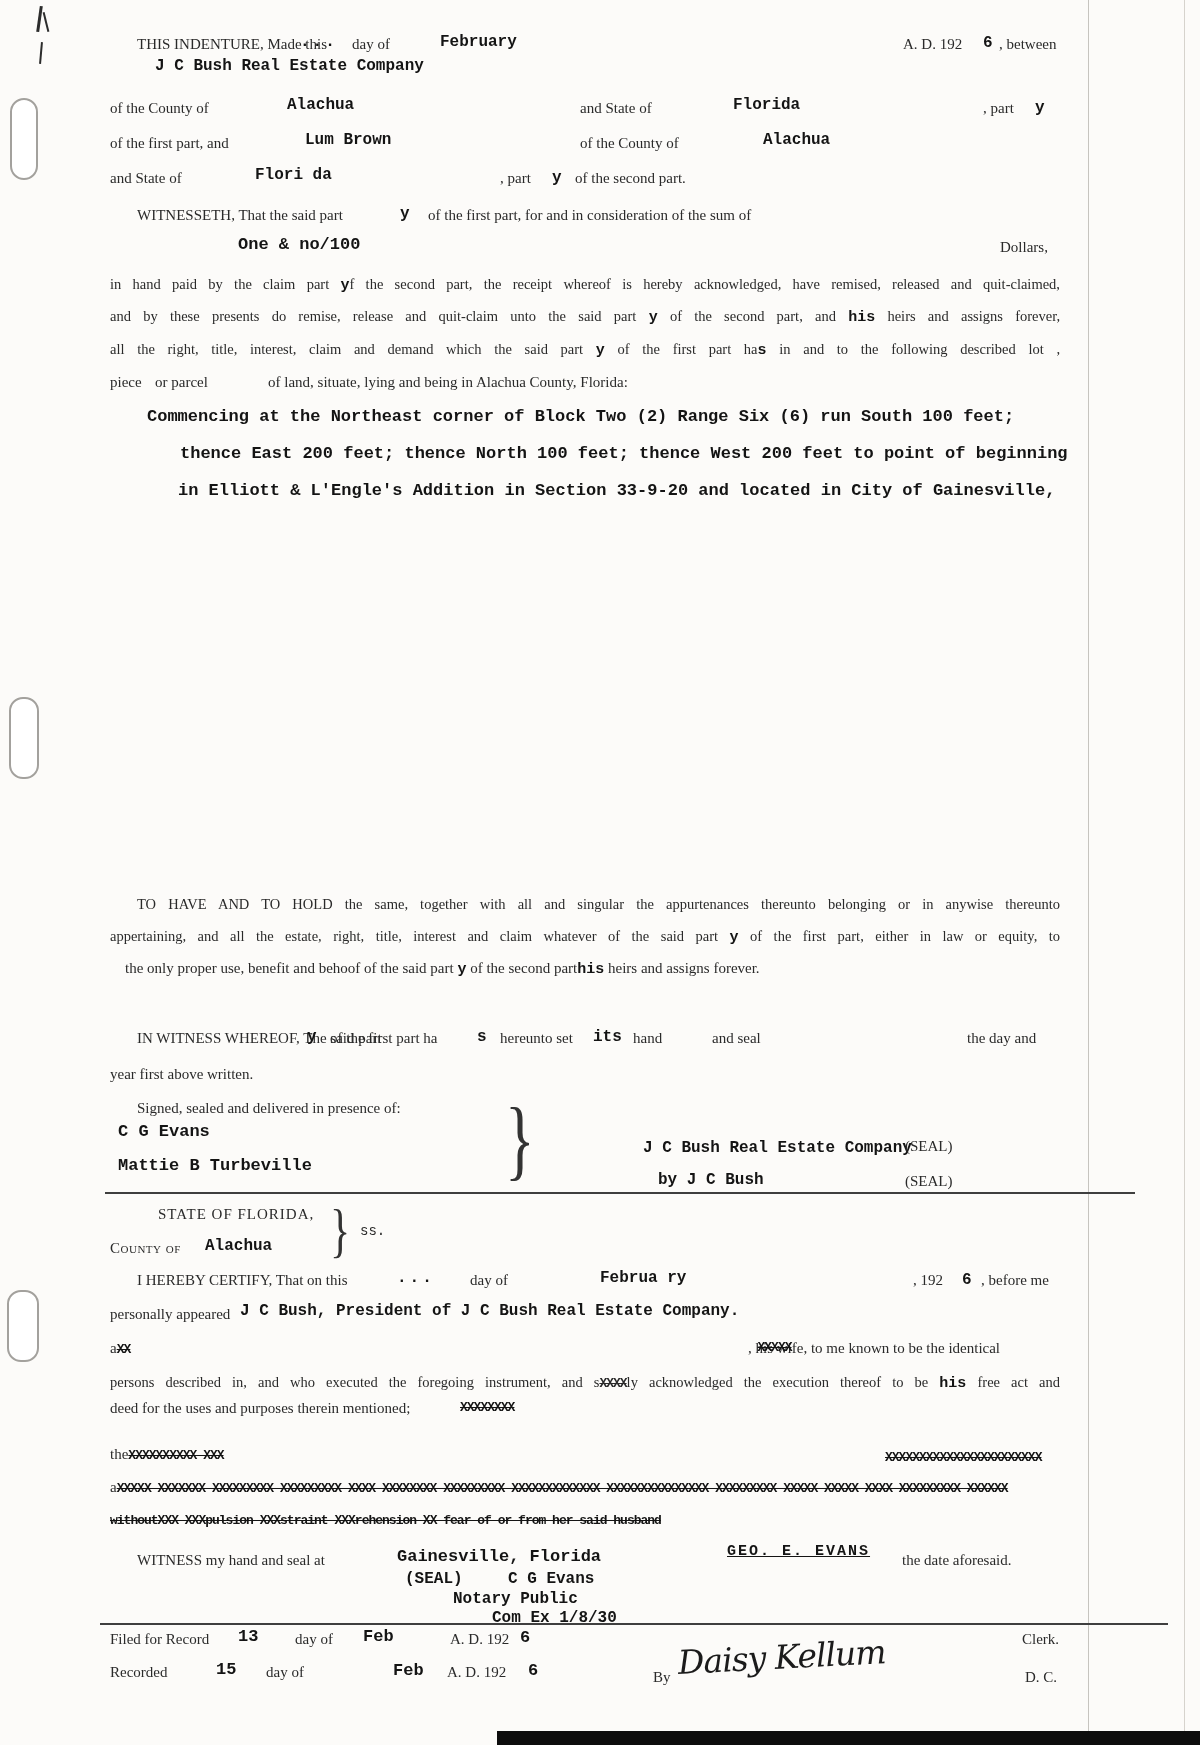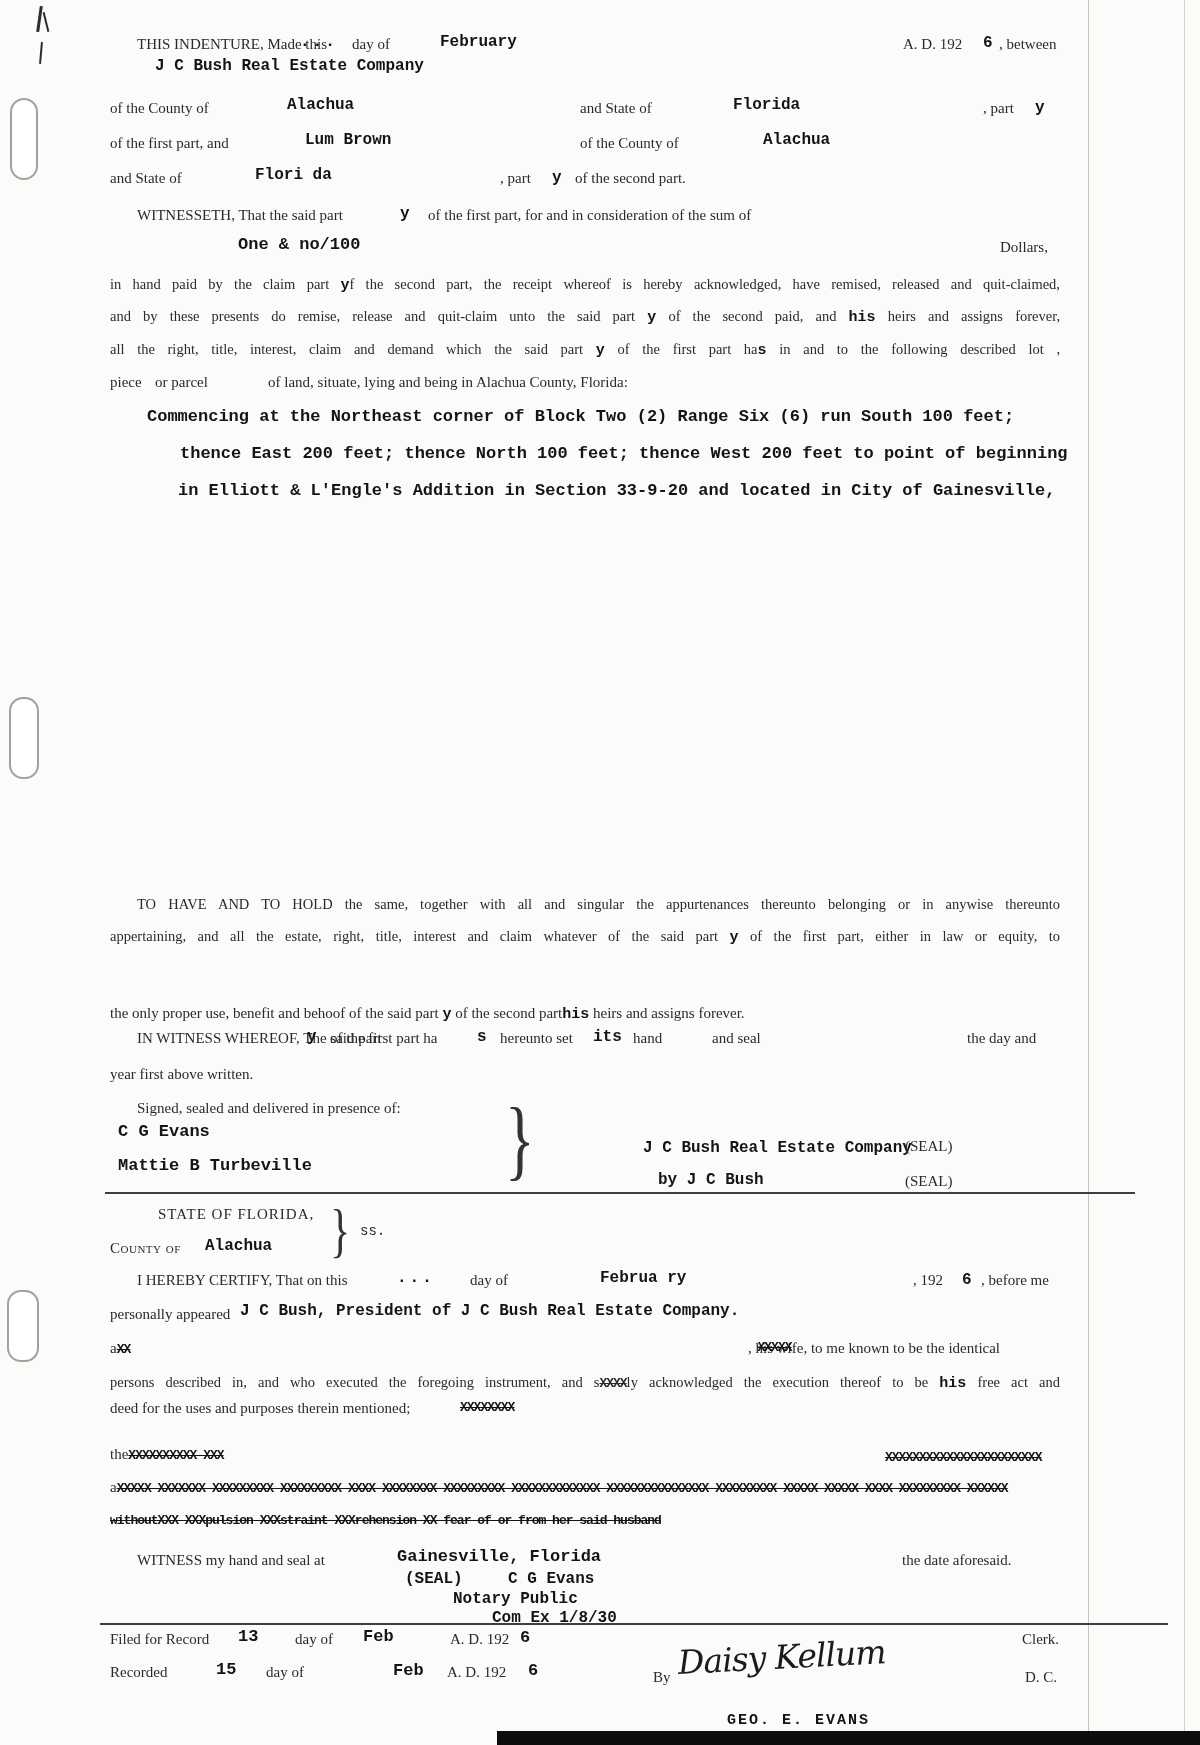--- a/index.html
+++ b/index.html
@@ -79,35 +79,35 @@
 
   <span class="t serif" style="left:137px;top:207px;">WITNESSETH, That the said part</span>
   <span class="t tw" style="left:400px;top:205px;">y</span>
   <span class="t serif" style="left:428px;top:207px;">of the first part, for and in consideration of the sum of</span>
 
   <span class="t tw tw17" style="left:238px;top:235px;">One &amp; no/100</span>
   <span class="t serif" style="left:1000px;top:239px;">Dollars,</span>
 
   <div class="jline" style="top:276px;"><span class="ji">in hand paid by the claim part</span> <span class="twj">y</span><span class="ji">f the second part, the receipt whereof is hereby acknowledged, have remised, released and quit-claimed,</span></div>
 
-  <div class="jline" style="top:308px;"><span class="ji">and by these presents do remise, release and quit-claim unto the said part</span> <span class="twj">y</span> <span class="ji">of the second paid, and</span> <span class="twj">his</span> <span class="ji">heirs and assigns forever,</span></div>
+  <div class="jline" style="top:308px;"><span class="ji">and by these presents do remise, release and quit-claim unto the said part</span> <span class="twj">y</span> <span class="ji">of the second part, and</span> <span class="twj">his</span> <span class="ji">heirs and assigns forever,</span></div>
 
   <div class="jline" style="top:341px;"><span class="ji">all the right, title, interest, claim and demand which the said part</span> <span class="twj">y</span> <span class="ji">of the first part ha</span><span class="twj">s</span> <span class="ji">in and to the following described lot</span> <span class="ji">,</span></div>
 
   <span class="t serif" style="left:110px;top:374px;">piece</span>
   <span class="t serif" style="left:155px;top:374px;">or parcel</span>
   <span class="t serif" style="left:268px;top:374px;">of land, situate, lying and being in Alachua County, Florida:</span>
 
   <span class="t tw tw17" style="left:147px;top:407px;">Commencing at the Northeast corner of Block Two (2) Range Six (6) run South 100 feet;</span>
   <span class="t tw tw17" style="left:180px;top:444px;">thence East 200 feet; thence North 100 feet; thence West 200 feet to point of beginning</span>
   <span class="t tw tw17" style="left:178px;top:481px;">in Elliott &amp; L'Engle's Addition in Section 33-9-20 and located in City of Gainesville,</span>
 
   <div class="jline" style="top:928px;"><span class="ji">appertaining, and all the estate, right, title, interest and claim whatever of the said part</span> <span class="twj">y</span> <span class="ji">of the first part, either in law or equity, to</span></div>
   <div class="jline" style="top:896px;text-indent:27px;"><span class="ji">TO HAVE AND TO HOLD the same, together with all and singular the appurtenances thereunto belonging or in anywise thereunto</span></div>
-  <div class="flow" style="left:110px;top:960px;margin-top:45px;"><span>the only proper use, benefit and behoof of the said part </span><span class="tw tw15">y</span><span> of the second part</span><span class="tw tw15">his</span><span> heirs and assigns forever.</span></div>
+  <div class="flow" style="left:125px;top:960px;"><span>the only proper use, benefit and behoof of the said part </span><span class="tw tw15">y</span><span> of the second part</span><span class="tw tw15">his</span><span> heirs and assigns forever.</span></div>
 
   <span class="t serif" style="left:137px;top:1030px;">IN WITNESS WHEREOF, The said part</span>
   <span class="t tw" style="left:307px;top:1028px;">y</span>
   <span class="t serif" style="left:330px;top:1030px;">of the first part ha</span>
   <span class="t tw" style="left:477px;top:1028px;">s</span>
   <span class="t serif" style="left:500px;top:1030px;">hereunto set</span>
   <span class="t tw" style="left:593px;top:1028px;">its</span>
   <span class="t serif" style="left:633px;top:1030px;">hand</span>
   <span class="t serif" style="left:712px;top:1030px;">and seal</span>
   <span class="t serif" style="left:967px;top:1030px;">the day and</span>
@@ -164,21 +164,21 @@
   <span class="t tw" style="left:460px;top:1609px;margin-left:32px;">Com Ex 1/8/30</span>
 
   <div class="rule" style="left:100px;top:1623px;width:1068px;"></div>
 
   <span class="t serif" style="left:110px;top:1631px;">Filed for Record</span>
   <span class="t tw tw17" style="left:238px;top:1627px;">13</span>
   <span class="t serif" style="left:295px;top:1631px;">day of</span>
   <span class="t tw tw17" style="left:363px;top:1627px;">Feb</span>
   <span class="t serif" style="left:450px;top:1631px;">A. D. 192</span>
   <span class="t tw tw17" style="left:520px;top:1628px;">6</span>
-  <span class="t tw tw15 spread" style="left:727px;top:1712px;">GEO. E. EVANS</span>
+  <span class="t tw tw15 spread" style="left:727px;top:1543px;text-decoration:underline;">GEO. E. EVANS</span>
   <span class="t serif" style="left:1022px;top:1631px;">Clerk.</span>
 
   <span class="t serif" style="left:110px;top:1664px;">Recorded</span>
   <span class="t tw tw17" style="left:216px;top:1660px;">15</span>
   <span class="t serif" style="left:266px;top:1664px;">day of</span>
   <span class="t tw tw17" style="left:393px;top:1661px;">Feb</span>
   <span class="t serif" style="left:447px;top:1664px;">A. D. 192</span>
   <span class="t tw tw17" style="left:528px;top:1661px;">6</span>
   <span class="t serif" style="left:653px;top:1669px;">By</span>
   <span class="t sig-cursive" style="left:678px;top:1643px;">Daisy Kellum</span>

